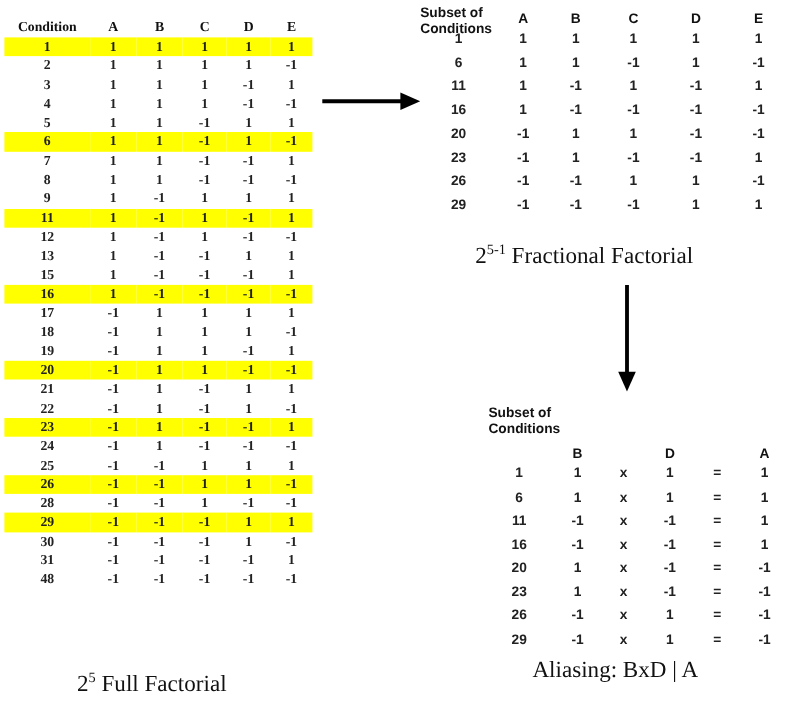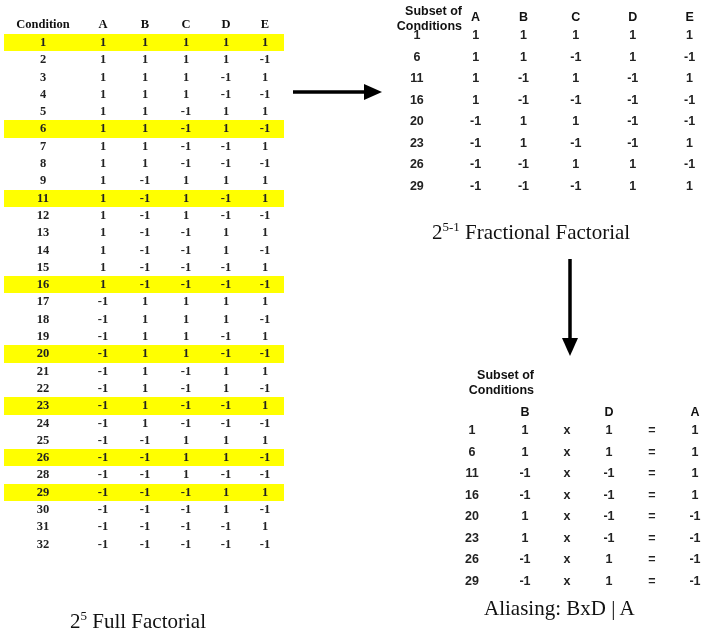--- a/index.html
+++ b/index.html
@@ -90,21 +90,21 @@
   #fractional-factorial-table .f-d { width: 62px; }
   #fractional-factorial-table .f-e { width: 62px; }
 
   .subset-header {
     position: absolute;
     font-family: "Liberation Sans", sans-serif;
     font-size: 12.5px;
     font-weight: bold;
     color: #111;
     line-height: 14.5px;
-    text-align: right;
+    text-align: left;
   }
   #subset-header-top { left: 382px; top: 4px; width: 80px; }
   #subset-header-bottom { left: 444px; top: 368px; width: 90px; }
 
   
   #aliasing-table {
     left: 444px;
     top: 400px;
     width: 276px;
   }
@@ -250,28 +250,20 @@
       </tr>
       <tr>
         <td class="c-cond">13</td>
         <td class="c-a">1</td>
         <td class="c-b">-1</td>
         <td class="c-c">-1</td>
         <td class="c-d">1</td>
         <td class="c-e">1</td>
       </tr>
       <tr>
-        <td class="c-cond">14</td>
-        <td class="c-a">1</td>
-        <td class="c-b">-1</td>
-        <td class="c-c">-1</td>
-        <td class="c-d">1</td>
-        <td class="c-e">-1</td>
-      </tr>
-      <tr>
         <td class="c-cond">15</td>
         <td class="c-a">1</td>
         <td class="c-b">-1</td>
         <td class="c-c">-1</td>
         <td class="c-d">-1</td>
         <td class="c-e">1</td>
       </tr>
       <tr class="hl">
         <td class="c-cond">16</td>
         <td class="c-a">1</td>
@@ -386,21 +378,21 @@
       </tr>
       <tr>
         <td class="c-cond">31</td>
         <td class="c-a">-1</td>
         <td class="c-b">-1</td>
         <td class="c-c">-1</td>
         <td class="c-d">-1</td>
         <td class="c-e">1</td>
       </tr>
       <tr>
-        <td class="c-cond">32</td>
+        <td class="c-cond">48</td>
         <td class="c-a">-1</td>
         <td class="c-b">-1</td>
         <td class="c-c">-1</td>
         <td class="c-d">-1</td>
         <td class="c-e">-1</td>
       </tr>
     </tbody>
 </table>
 
 <div class="caption" id="caption-full-factorial"><span>2</span><sup>5</sup><span> Full Factorial</span></div>

